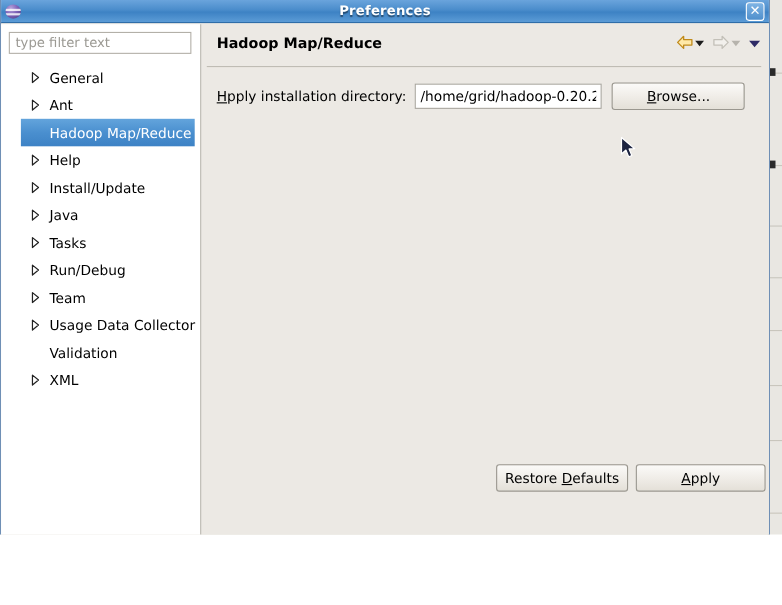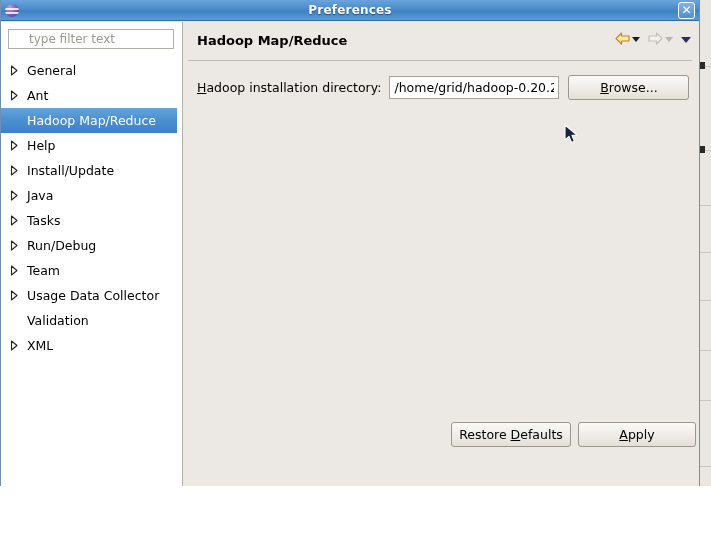--- a/index.html
+++ b/index.html
@@ -100,28 +100,29 @@
     background: #ffffff;
     border-right: 1px solid #b5b2aa;
   }
   .filterbox {
     position: absolute; left: 7px; top: 7px;
     width: 166px; height: 20px;
     background: #ffffff;
     border: 1px solid #b3b0a8;
     font-size: 12px;
     color: #9c9a94;
-    padding: 0 20px;
+    padding: 0 5px;
     line-height: 18px;
     font-family: "DejaVu Sans", "Liberation Sans", sans-serif;
   }
   .filterbox::placeholder { color: #9c9a94; }
   .tree {
     position: absolute; left: 0; top: 36px;
     width: 182px;
+    padding-left: 18px;
   }
   .tree-item {
     position: relative;
     height: 25px;
     display: flex; align-items: center;
     cursor: pointer;
   }
   .tree-item .arrow {
     width: 26px; flex: 0 0 26px;
     text-align: center;
@@ -452,21 +453,21 @@
               </svg>
             </span>
             <span class="tri-down gray"></span>
           </div>
           <span class="tri-down navy"></span>
         </div>
 
         <div class="header-rule"></div>
 
         <div class="form-row">
-          <span class="form-label"><span class="mn">H</span><span>adoop installation directory:</span></span>
+          <span class="form-label"><span class="mn">H</span><span>pply installation directory:</span></span>
           <input class="dirinput" type="text" value="/home/grid/hadoop-0.20.2" style="">
           <button class="btn browse-btn"><span class="mn">B</span><span>rowse...</span></button>
         </div>
 
         <button class="btn restore-btn"><span>Restore </span><span class="mn">D</span><span>efaults</span></button>
 
         <button class="btn apply-btn"><span class="mn">A</span><span>pply</span></button>
       </div>
 
       <div class="footer">

